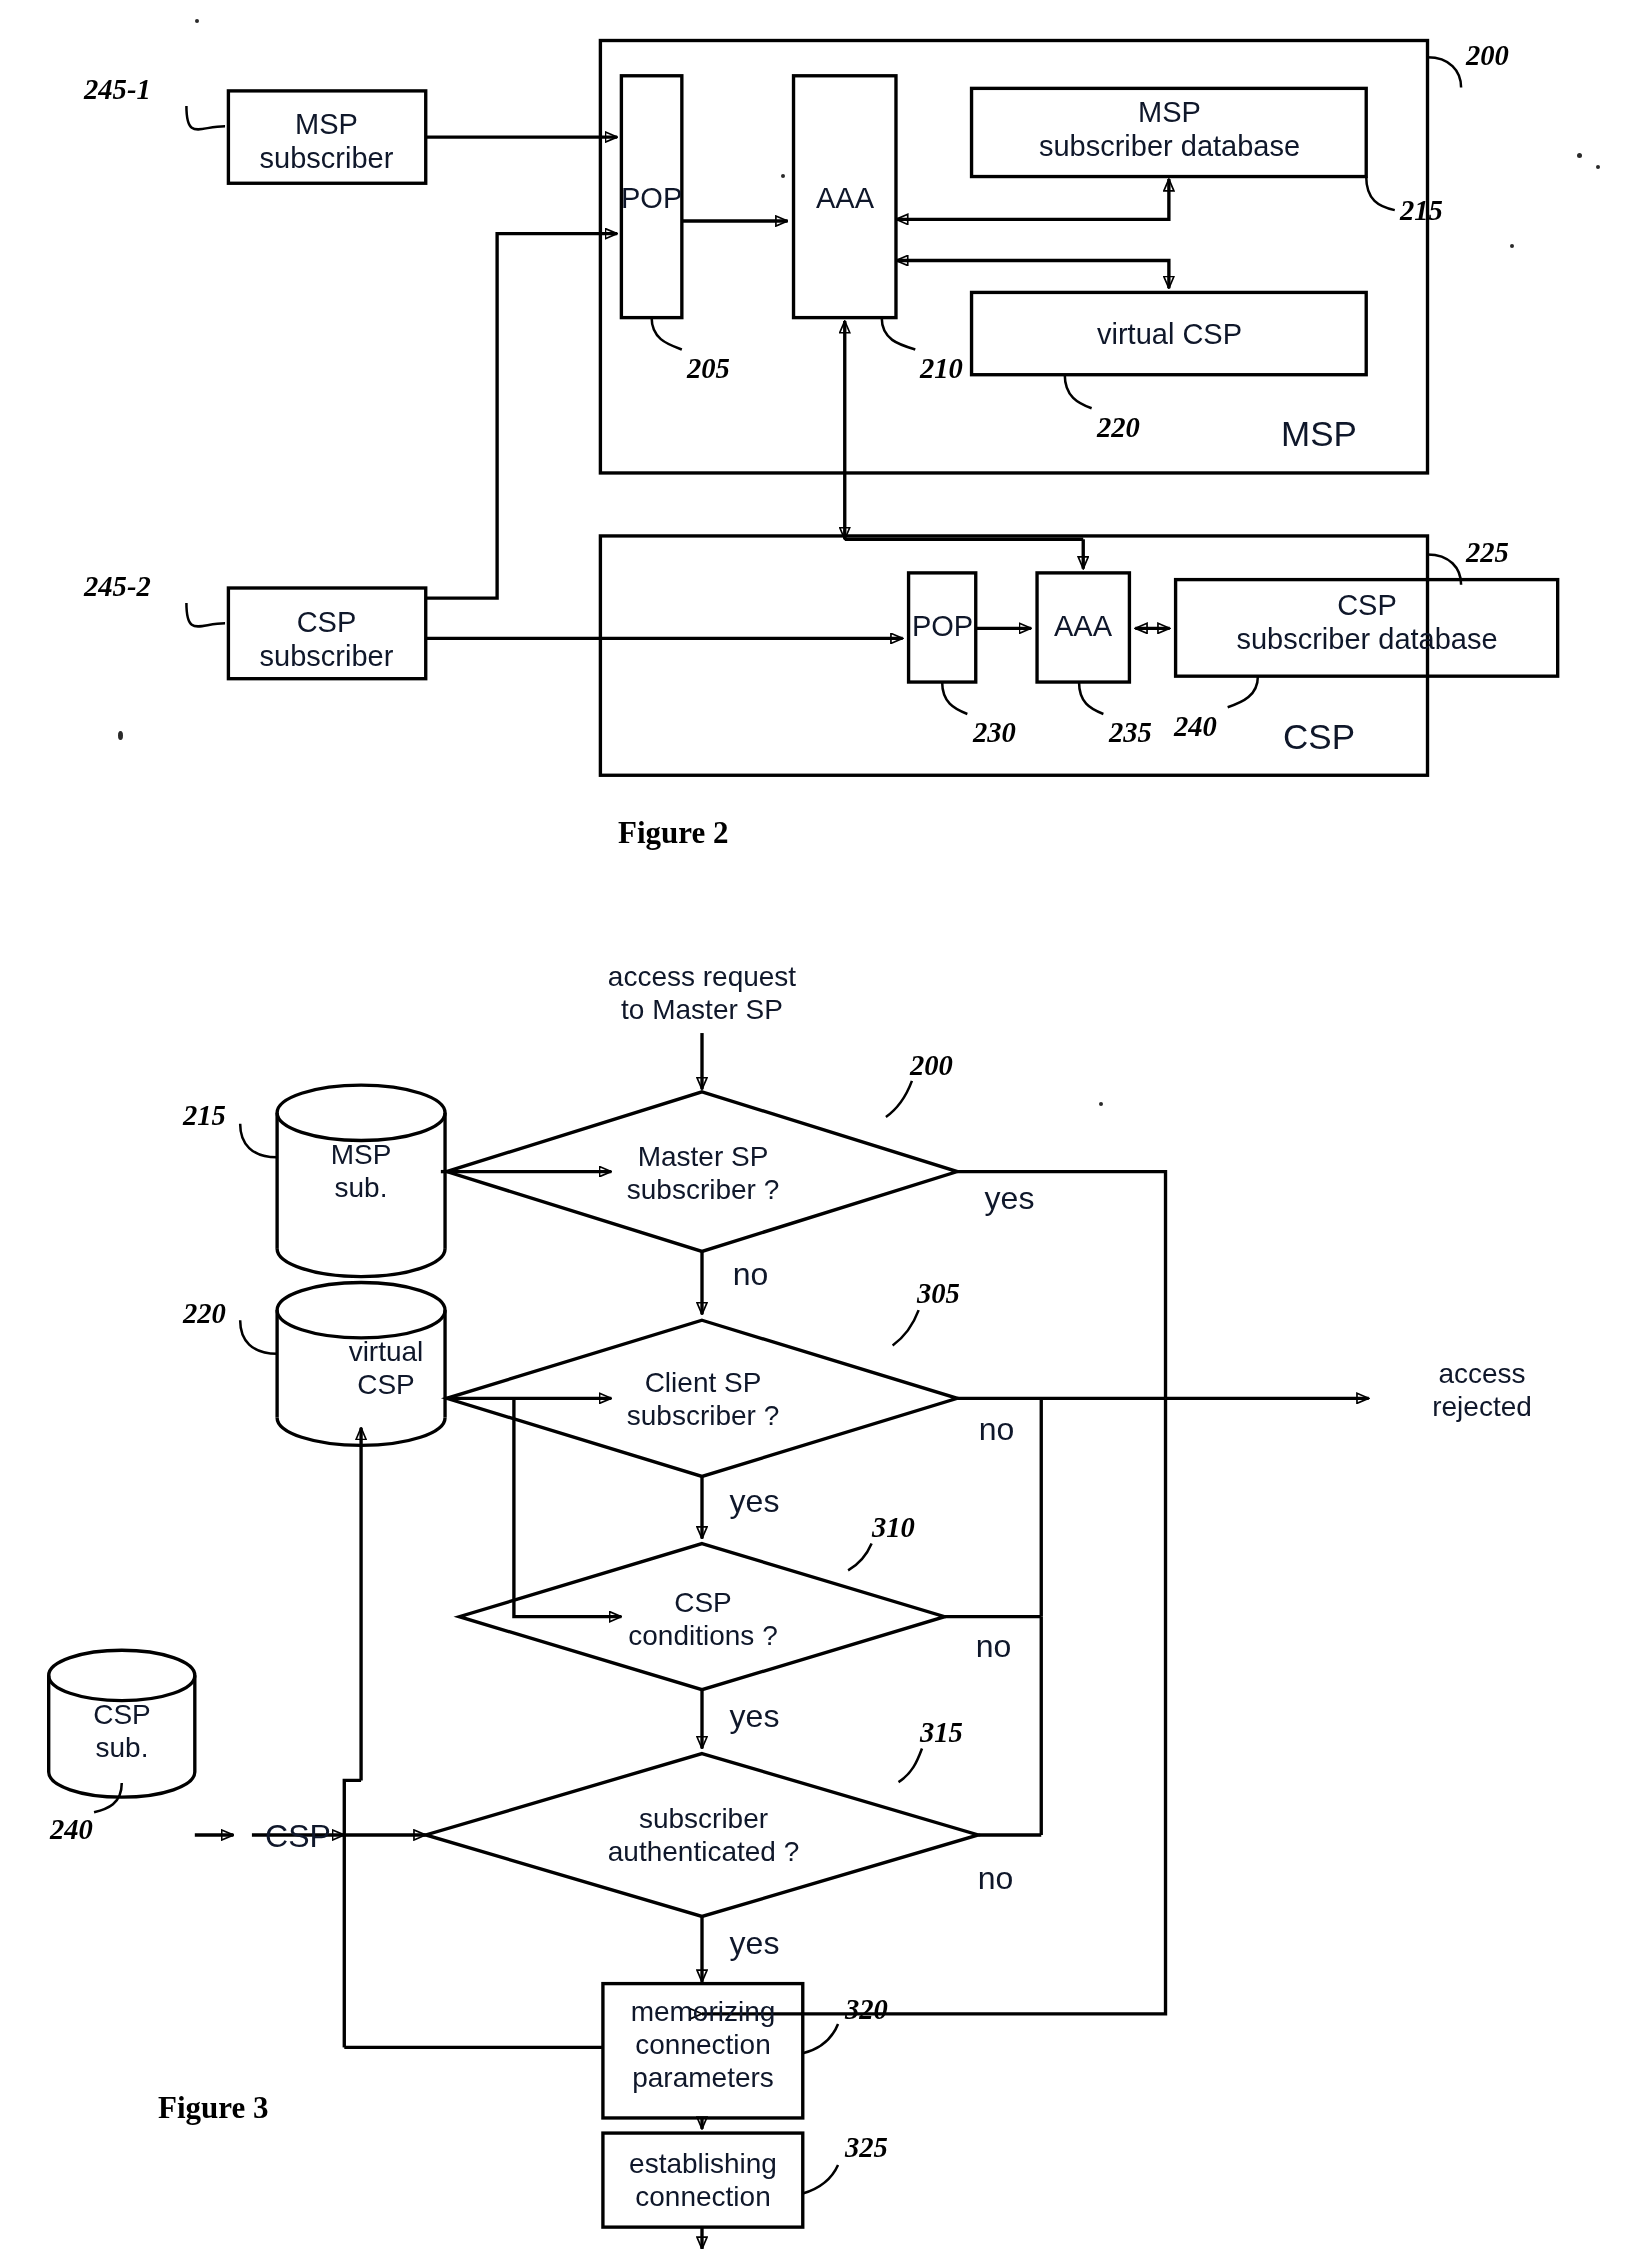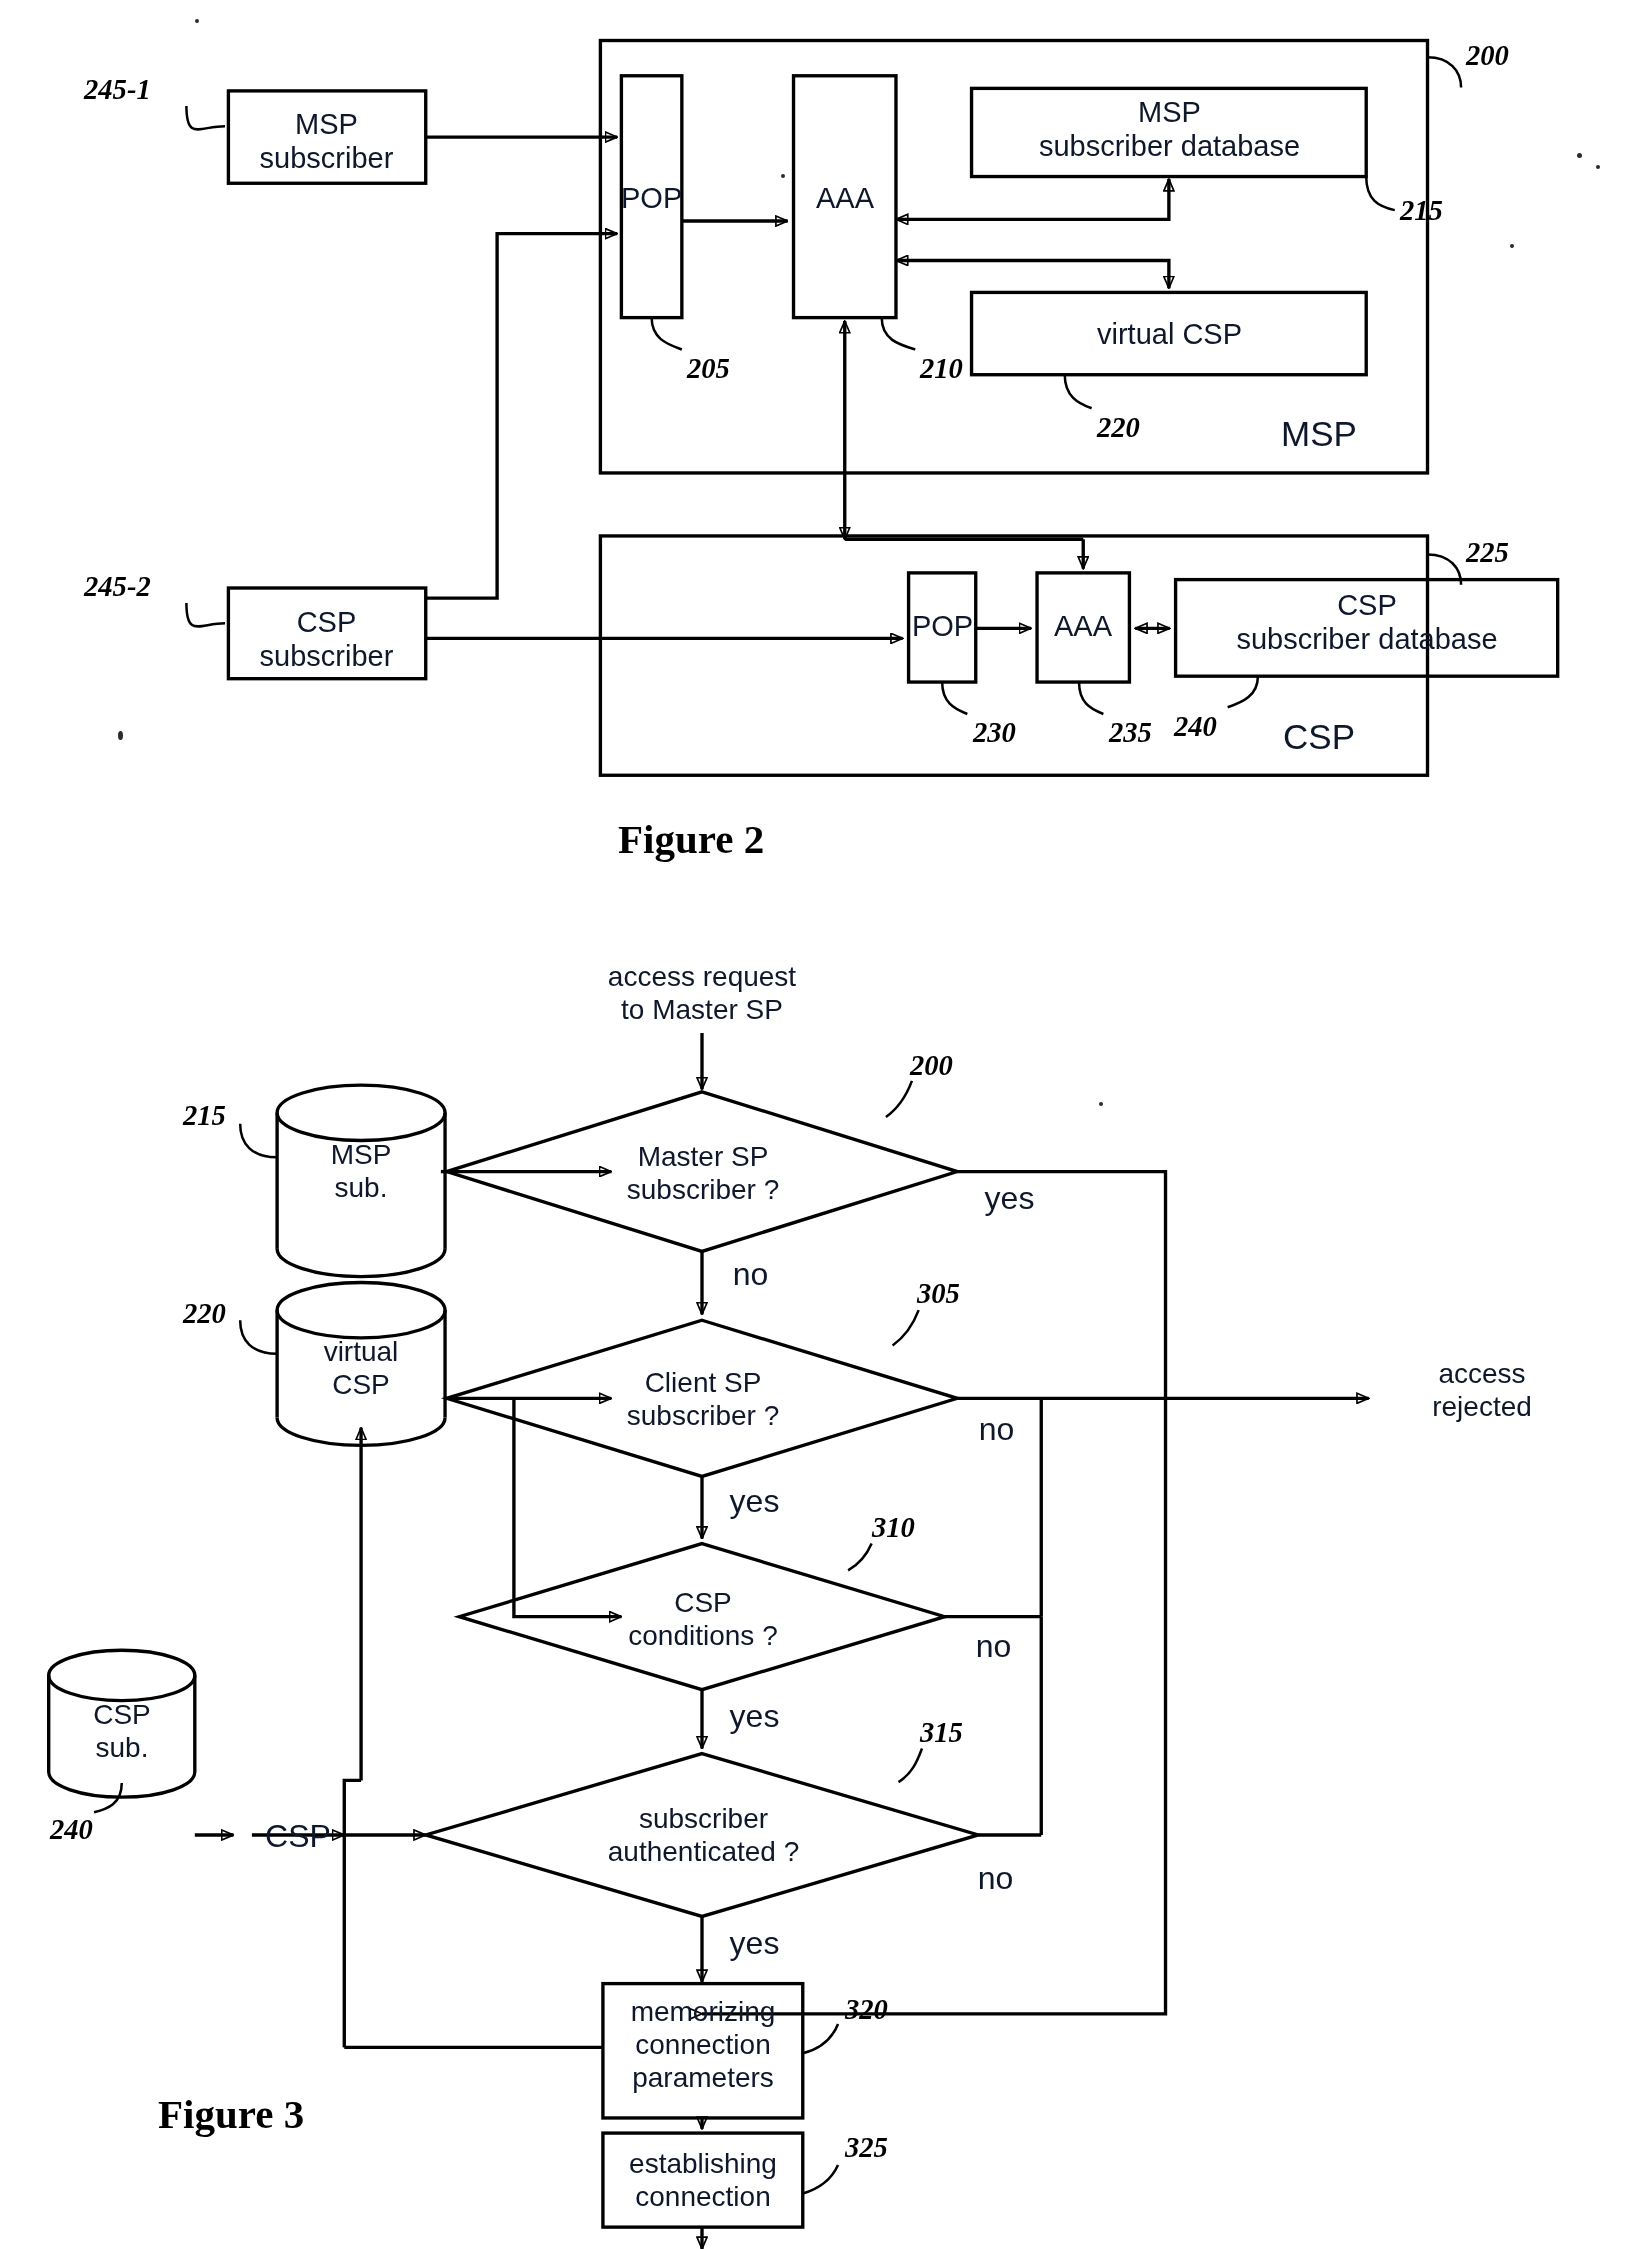--- a/index.html
+++ b/index.html
@@ -42,21 +42,21 @@
     font-weight: bold;
     font-style: italic;
     font-size: 28.6px;
     color: #000;
     white-space: pre;
   }
   .figcap {
     position: absolute;
     font-family: "Liberation Serif", serif;
     font-weight: bold;
-    font-size: 41px;
+    font-size: 31px;
     color: #000;
     white-space: pre;
   }
   .speck {
     position: absolute;
     background: #2a2a2a;
     border-radius: 50%;
   }
 </style>
 </head>
@@ -255,21 +255,21 @@
 
   <div class="figcap" style="left:618px; top:815px;">Figure 2</div>
 
   <div class="lbl small-text" style="left:559px; top:960px; width:286px;">access request
 to Master SP</div>
 
   <div class="lbl small-text" style="left:277px; top:1138px; width:168px;">MSP
 sub.</div>
   <div class="ref" style="left:183px; top:1100px;">215</div>
 
-  <div class="lbl small-text" style="left:277px; top:1335px; width:168px;">virtual
+  <div class="lbl small-text" style="left:277px; top:1335px; width:168px;padding-left:25px;">virtual
 CSP</div>
   <div class="ref" style="left:183px; top:1298px;">220</div>
 
   <div class="lbl small-text" style="left:49px; top:1698px; width:146px;">CSP
 sub.</div>
   <div class="ref" style="left:50px; top:1814px;">240</div>
 
   <div class="lbl small-text" style="left:621px; top:1140px; width:164px;">Master SP
 subscriber ?</div>
   <div class="ref" style="left:910px; top:1050px;">200</div>

